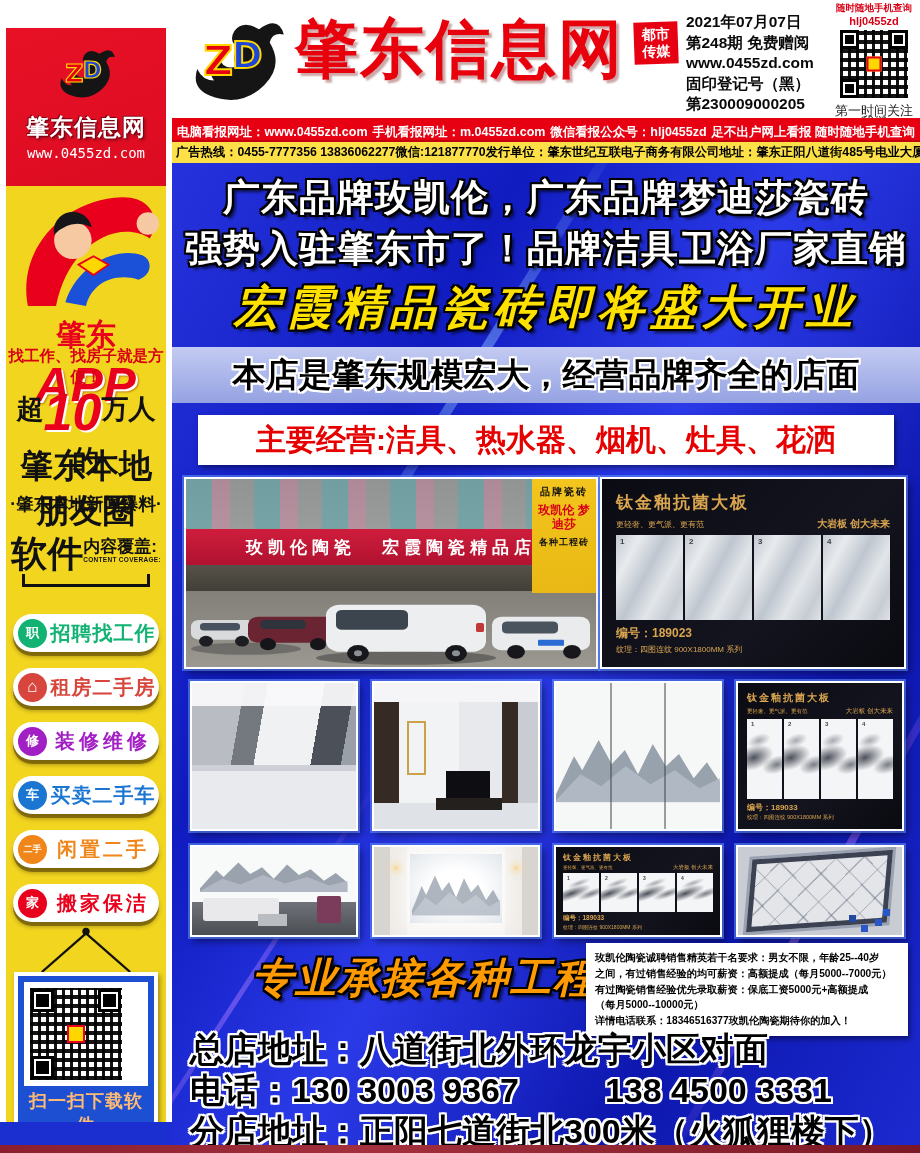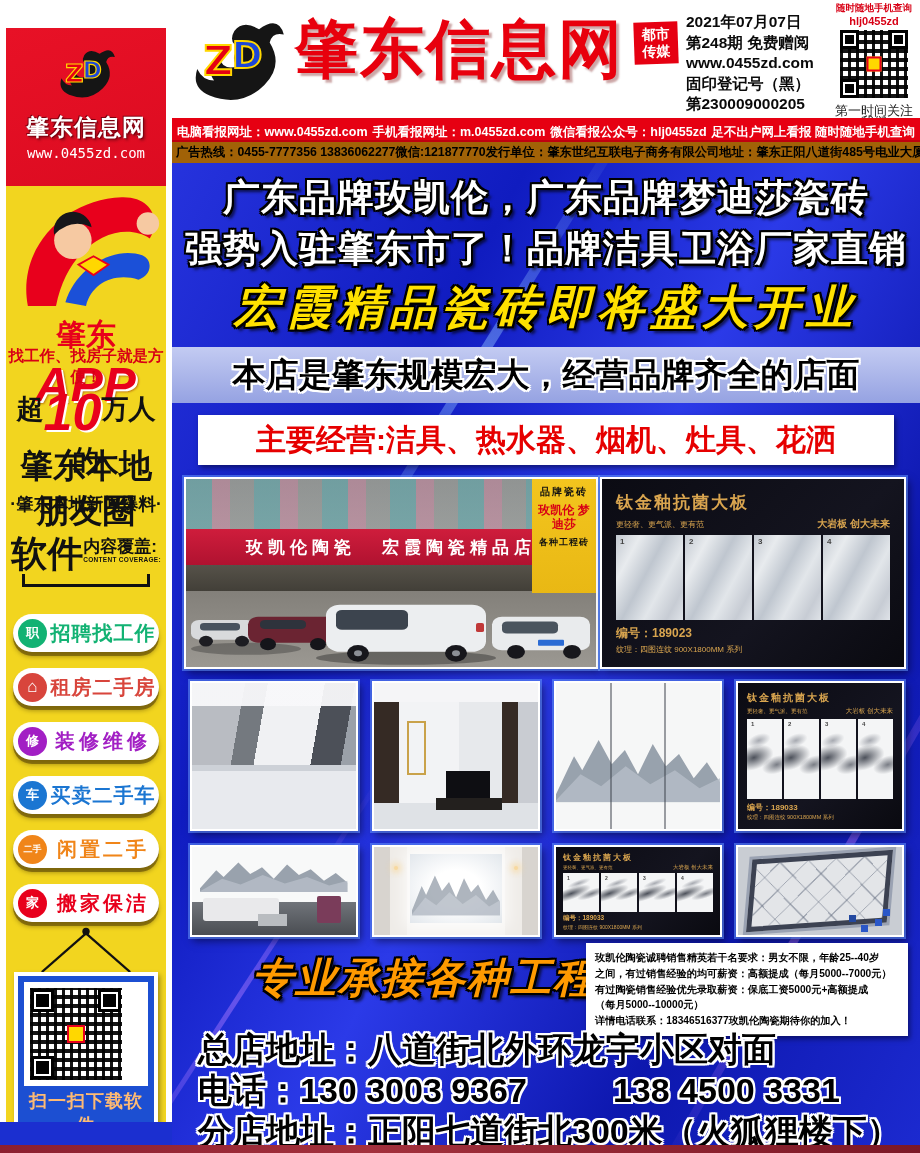--- a/index.html
+++ b/index.html
@@ -65,21 +65,21 @@
   .mh-title{position:absolute;left:122px;top:6px;font-family:"DejaVu Serif",serif;font-size:64px;font-weight:900;color:#e8000d;letter-spacing:2px;text-shadow:3px 3px 2px rgba(110,0,0,.35);}
   .mh-seal{position:absolute;left:462px;top:22px;width:40px;background:#e60012;color:#fff;font-size:14px;font-weight:900;text-align:center;line-height:17px;padding:4px 2px;transform:rotate(-2deg);}
   .mh-dates{position:absolute;left:514px;top:12px;width:142px;color:#0a0a0a;font-weight:900;font-size:15.5px;line-height:20.5px;}
   .mh-qr{position:absolute;left:658px;top:2px;width:88px;text-align:center;}
   .mh-qr .t1{color:#d80015;font-size:9.5px;font-weight:900;font-family:"DejaVu Serif",serif;}
   .mh-qr .t2{color:#d80015;font-size:11px;font-weight:900;}
   .mh-qr .n{color:#222;font-size:13px;font-weight:400;line-height:11px;margin-top:6px;}
 
   
   #redbar{position:absolute;left:172px;top:118px;width:748px;height:28px;background:#e60012;color:#fff;display:flex;align-items:center;justify-content:space-between;padding:0 5px;box-sizing:border-box;font-size:12.5px;font-weight:700;}
-  #whitebar{position:absolute;left:172px;top:140px;width:748px;height:23px;background:#a16207;color:#000;display:flex;align-items:center;justify-content:space-between;padding:8px 4px;box-sizing:border-box;font-size:12.3px;font-weight:700;border-top:2px solid #c00010;}
+  #whitebar{position:absolute;left:172px;top:140px;width:748px;height:23px;background:#fde047;color:#000;display:flex;align-items:center;justify-content:space-between;padding:8px 4px;box-sizing:border-box;font-size:12.3px;font-weight:700;border-top:2px solid #c00010;}
 
   
   #content{position:absolute;left:172px;top:163px;width:748px;height:990px;
     background:linear-gradient(118deg,#2633dd 0%,#101cc0 28%,#2b3ae8 50%,#0d17ae 75%,#1c2ad0 100%);overflow:hidden;}
   .streak{position:absolute;pointer-events:none;}
   .st1{left:300px;top:-80px;width:10px;height:560px;transform:rotate(32deg);background:linear-gradient(180deg,transparent,rgba(140,190,255,.5),transparent);}
   .st2{left:640px;top:430px;width:8px;height:620px;transform:rotate(30deg);background:linear-gradient(180deg,transparent,rgba(190,120,255,.55),transparent);}
   .st3{left:60px;top:560px;width:5px;height:560px;transform:rotate(33deg);background:linear-gradient(180deg,transparent,rgba(170,120,255,.5),transparent);}
 
   .h1,.h2{position:absolute;width:100%;text-align:center;color:#fff;font-weight:900;font-size:37px;letter-spacing:1px;}
@@ -173,21 +173,21 @@
   #r3c2 .sc{position:absolute;top:22%;width:4px;height:4px;border-radius:50%;background:#f7d9a0;box-shadow:0 0 6px 3px rgba(247,217,160,.8);}
   #floortile{left:564px;top:682px;width:168px;height:92px;background:#c9cdd3;}
   #floortile .ft{position:absolute;inset:9% 7%;transform:rotate(-4deg) skewX(-9deg);border:5px solid #3c4252;box-shadow:0 0 0 3px #9aa2b2;background:
      repeating-linear-gradient(45deg,rgba(90,100,120,.5) 0 1px,transparent 1px 20px),
      repeating-linear-gradient(-45deg,rgba(90,100,120,.5) 0 1px,transparent 1px 20px),#e3e5e8;}
   #floortile .dots{position:absolute;right:12%;bottom:10%;width:7px;height:7px;background:#2a57c8;box-shadow:-14px 6px 0 #2a57c8,8px -10px 0 #2a57c8,-26px -4px 0 #23489f;}
 
   .project{position:absolute;left:12px;top:788px;width:566px;text-align:center;font-size:41px;font-weight:900;color:#ff9a00;font-style:italic;letter-spacing:2px;}
   .recruit{position:absolute;left:414px;top:780px;width:322px;background:#fff;color:#000;padding:7px 9px;box-sizing:border-box;font-size:10.2px;font-weight:700;line-height:1.55;box-shadow:2px 3px 5px rgba(0,0,30,.5);}
 
-  .contact{position:absolute;left:18px;top:866px;width:716px;color:#000;font-weight:900;font-size:34px;line-height:40px;margin-left:8px;}
+  .contact{position:absolute;left:18px;top:866px;width:716px;color:#000;font-weight:900;font-size:34px;line-height:40px;}
   .contact .ln{margin-bottom:1px;}
   .phones{display:flex;gap:86px;}
 
   #footstrip{position:absolute;left:0;top:1145px;width:920px;height:8px;background:linear-gradient(90deg,#8c1f2f,#a3303c 40%,#7c1826);z-index:9;}
   .symhide{position:absolute;width:0;height:0;overflow:hidden;}
 </style>
 </head>
 <body>
 
 <svg class="symhide" aria-hidden="true">

